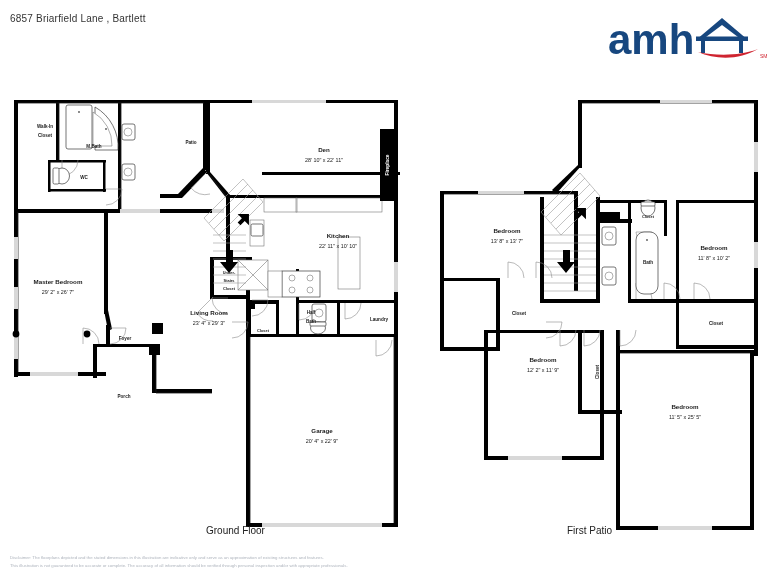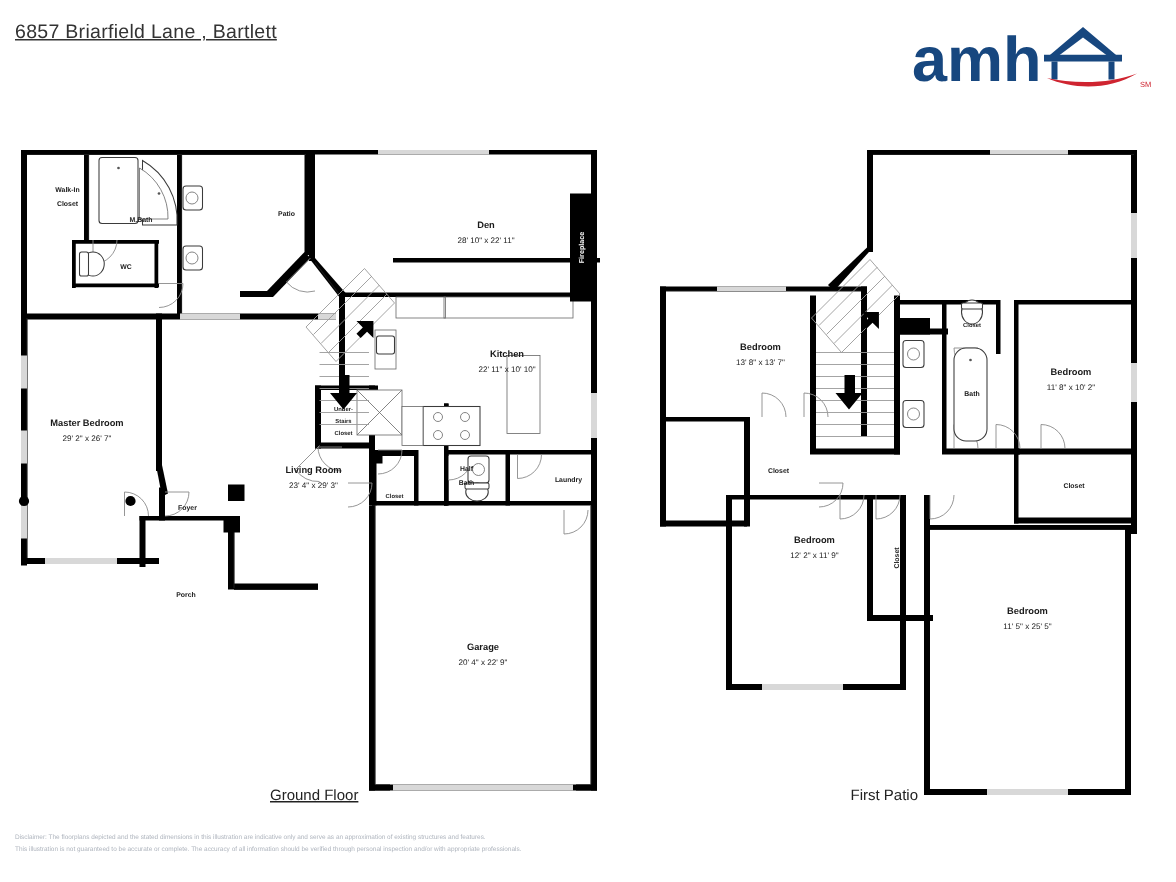--- a/index.html
+++ b/index.html
@@ -16,25 +16,24 @@
   }
   #page {
     position: relative;
     width: 784px;
     height: 588px;
   }
   #address-title {
     position: absolute;
     left: 10px;
     top: 13px;
-    font-size: 13px;
+    font-size: 10px;
     color: #333333;
     letter-spacing: 0.2px;
     white-space: nowrap;
-    text-decoration: underline;
   }
   #logo {
     position: absolute;
     right: 12px;
     top: 8px;
     width: 172px;
     height: 56px;
   }
   #plan-area {
     position: absolute;
@@ -42,21 +41,21 @@
     top: 72px;
     width: 784px;
     height: 470px;
   }
   .floor-label {
     position: absolute;
     font-size: 10px;
     color: #222222;
     white-space: nowrap;
   }
-  #ground-floor-label { left: 180px; top: 525px; text-decoration: underline; }
+  #ground-floor-label { left: 206px; top: 525px; }
   #first-floor-label  { left: 567px; top: 525px; }
   #disclaimer {
     position: absolute;
     left: 10px;
     top: 554px;
     width: 520px;
     font-size: 4.3px;
     line-height: 1.85;
     color: #aeb4bd;
   }

